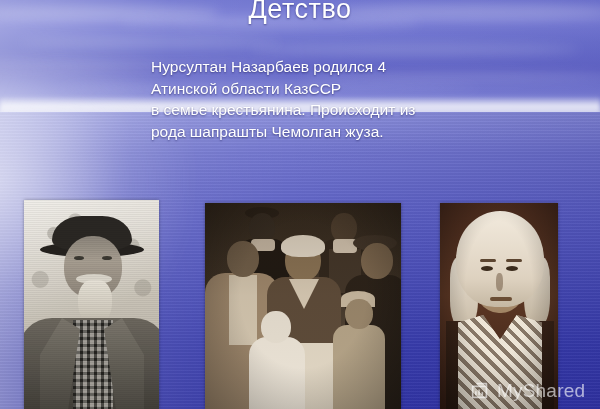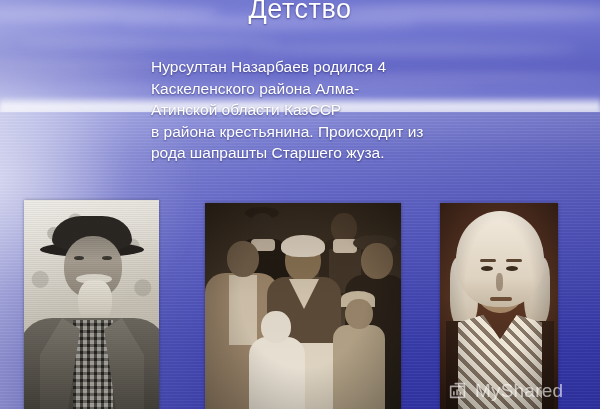--- a/index.html
+++ b/index.html
@@ -292,21 +292,21 @@
     clip-path: polygon(0 0, 26% 0, 40% 30%, 60% 30%, 74% 0, 100% 0, 100% 100%, 0 100%);
   }
   .pr-vig {
     position:absolute; left:0; top:0; width:100%; height:100%;
     background: radial-gradient(ellipse at 50% 42%, rgba(0,0,0,0) 40%, rgba(0,0,0,0.42) 100%);
   }
 
   
   .watermark {
     position: absolute;
-    left: 447px; top: 380px;
+    left: 469px; top: 380px;
     display: flex;
     align-items: center;
     gap: 6px;
     opacity: 0.62;
     pointer-events: none;
   }
   .watermark svg { display: block; }
   .wm-text {
     color: #ffffff;
     font-size: 19px;
@@ -330,24 +330,23 @@
     <div class="cloud c8"></div>
   </div>
   <div class="bg-horizon"></div>
   <div class="bg-water"></div>
   <div class="bg-glow-left"></div>
 
   <div class="title">Детство</div>
 
   <div class="body-text">
     <div class="ln">Нурсултан Назарбаев родился 4</div>
-    <div class="ln">Каскеленского района Алма-</div>
     <div class="ln">Атинской области КазССР</div>
-    <div class="ln">в района крестьянина. Происходит из</div>
-    <div class="ln">рода шапрашты Старшего жуза.</div>
+    <div class="ln">в семье крестьянина. Происходит из</div>
+    <div class="ln">рода шапрашты Чемолган жуза.</div>
   </div>
 
   <div class="photo photo-left">
     <div class="pl-backdrop"></div>
     <div class="pl-brim"></div>
     <div class="pl-hat"></div>
     <div class="pl-face"></div>
     <div class="pl-eye l"></div>
     <div class="pl-eye r"></div>
     <div class="pl-mus"></div>

